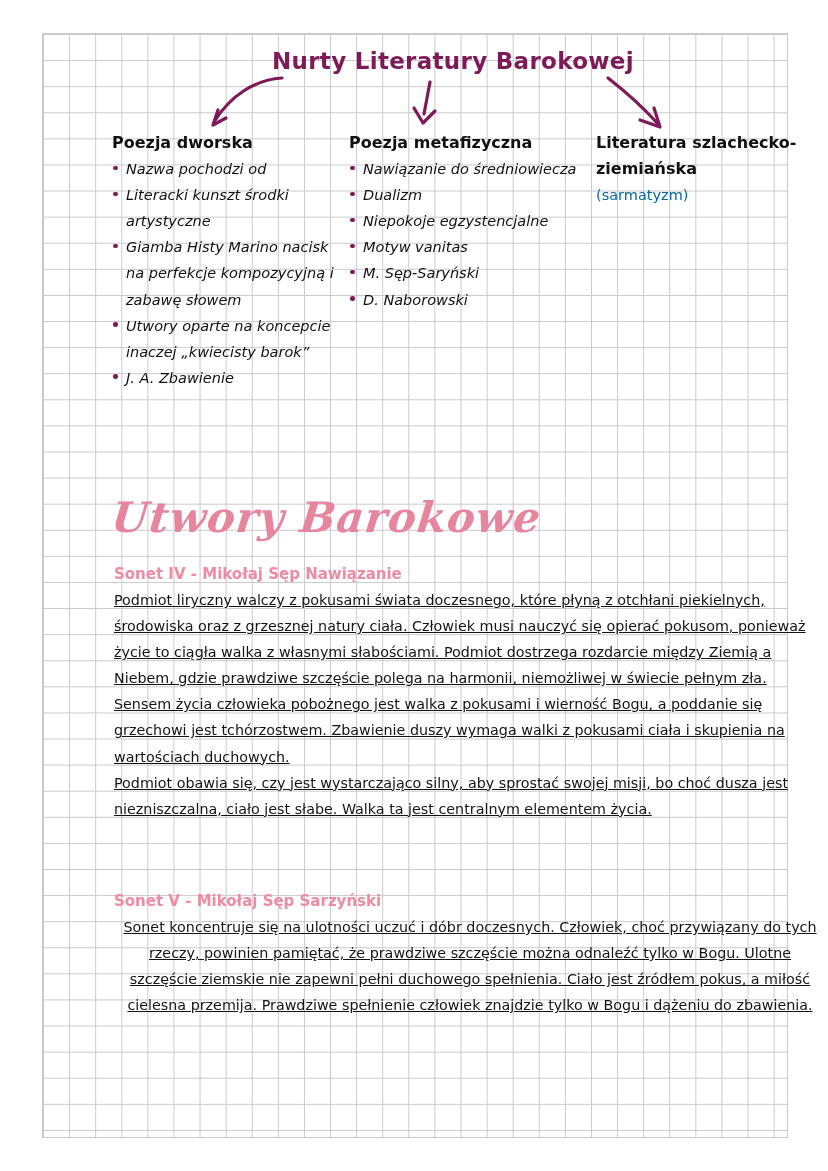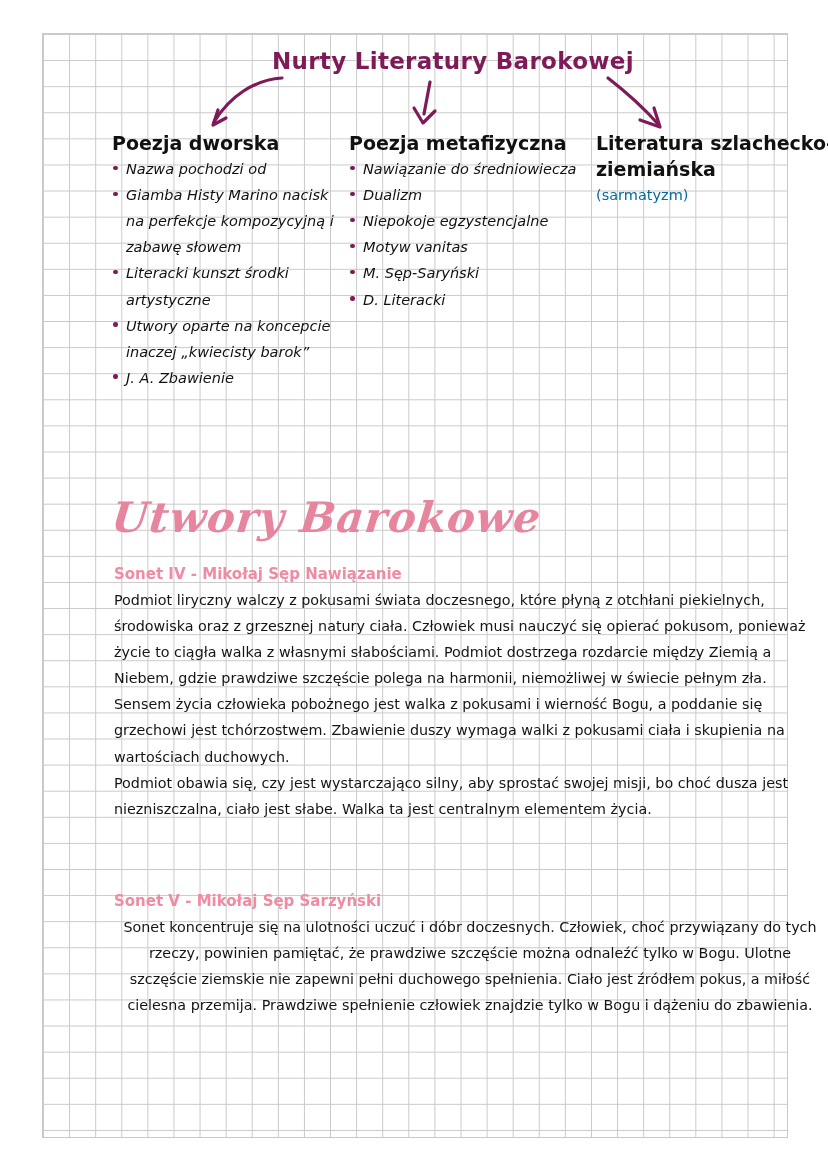--- a/index.html
+++ b/index.html
@@ -92,21 +92,21 @@
   
   .col {
     position: absolute;
     font-family: "DejaVu Sans", sans-serif;
   }
   .col-1 { left: 68px;  top: 118px; width: 232px; }
   .col-2 { left: 305px; top: 118px; width: 232px; }
   .col-3 { left: 552px; top: 118px; width: 240px; }
 
   .col-head {
-    font-size: 19px;
+    font-size: 16px;
     font-weight: bold;
     color: #111111;
     line-height: 26.1px;
     margin: 0 0 0 0;
   }
   .col-sub {
     font-size: 14.5px;
     color: #0369a1;
     line-height: 26.1px;
   }
@@ -164,20 +164,21 @@
     left: 70px;
     width: 712px;
     font-family: "DejaVu Sans", sans-serif;
     font-size: 14.3px;
     color: #141414;
     line-height: 26.1px;
     text-align: left;
   }
   .body-text p {
     margin: 0;
+    text-decoration: underline;
   }
 
   #s4-title { top: 549px; }
   #s4-body  { top: 575px; }
   #s5-title { top: 876px; }
   #s5-body  { top: 902px; text-align: center; }
 </style>
 </head>
 <body>
 
@@ -206,25 +207,25 @@
 
     <div class="col col-1">
       <div class="col-head">Poezja dworska</div>
       <ul class="bullets">
         <li>
           <span class="dot"></span>
           <span>Nazwa pochodzi od</span>
         </li>
         <li>
           <span class="dot"></span>
+          <span>Literacki kunszt środki artystyczne</span>
+        </li>
+        <li>
+          <span class="dot"></span>
           <span>Giamba Histy Marino nacisk na perfekcje kompozycyjną i zabawę słowem</span>
-        </li>
-        <li>
-          <span class="dot"></span>
-          <span>Literacki kunszt środki artystyczne</span>
         </li>
         <li>
           <span class="dot"></span>
           <span>Utwory oparte na koncepcie inaczej „kwiecisty barok”</span>
         </li>
         <li>
           <span class="dot"></span>
           <span>J. A. Zbawienie</span>
         </li>
       </ul>
@@ -248,21 +249,21 @@
         <li>
           <span class="dot"></span>
           <span>Motyw vanitas</span>
         </li>
         <li>
           <span class="dot"></span>
           <span>M. Sęp-Saryński</span>
         </li>
         <li>
           <span class="dot"></span>
-          <span>D. Literacki</span>
+          <span>D. Naborowski</span>
         </li>
       </ul>
     </div>
 
     <div class="col col-3">
       <div class="col-head">Literatura szlachecko-ziemiańska</div>
       <div class="col-sub">(sarmatyzm)</div>
     </div>
 
     <div class="script-heading">Utwory Barokowe</div>

